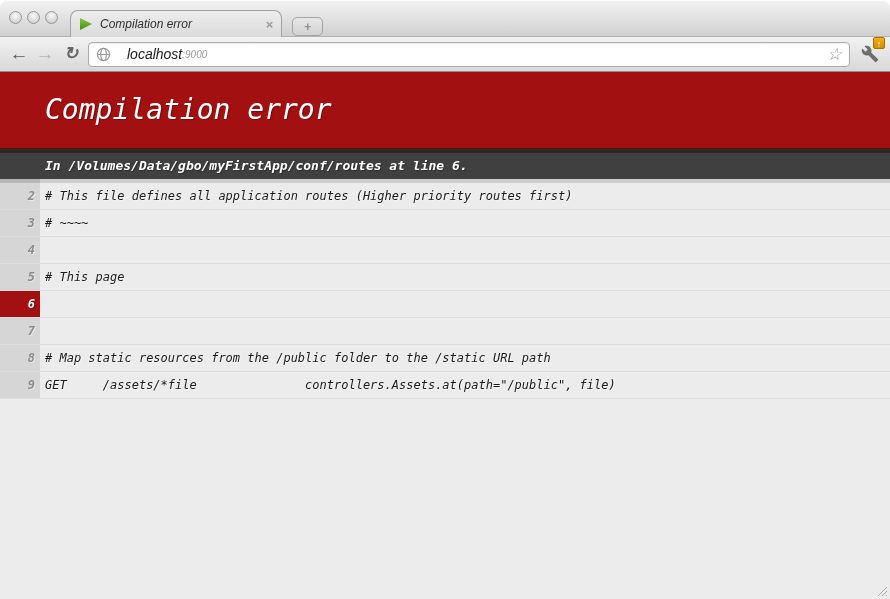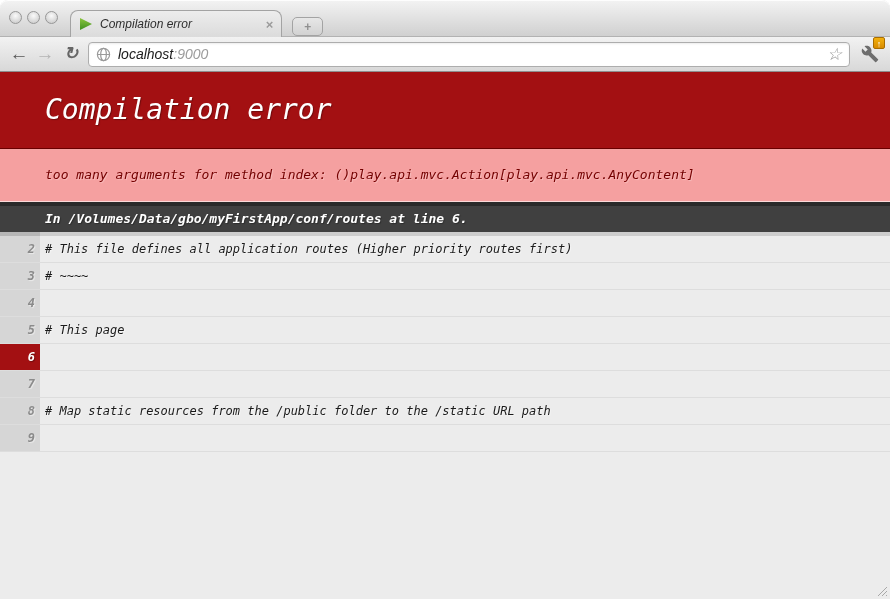--- a/index.html
+++ b/index.html
@@ -38,22 +38,22 @@
            display:flex;align-items:center;padding:0 6px;}
   .navbtn{width:26px;text-align:center;font-size:19px;line-height:26px;
           font-weight:bold;}
   .navbtn.back{color:#565656;}
   .navbtn.fwd{color:#b4b4b4;}
   .navbtn.reload{color:#666;font-size:17px;}
   .omnibox{flex:1;height:23px;margin:0 6px 0 4px;background:#ffffff;
            border:1px solid #adadad;border-radius:4px;
            display:flex;align-items:center;padding:0 7px;
            box-shadow:inset 0 1px 2px rgba(0,0,0,.08);}
-  .url-host{font-size:14px;color:#1c1c1c;margin-left:7px;}
-  .url-port{font-size:14px;color:#9c9c9c;}
+  .url-host{font-size:14px;color:#1c1c1c;margin-left:16px;}
+  .url-port{font-size:10px;color:#9c9c9c;}
   .omni-spacer{flex:1;}
   .star{font-size:17px;color:#8f8f8f;line-height:17px;}
   .wrench{position:relative;width:28px;height:28px;display:flex;
           align-items:center;justify-content:center;}
   .badge{position:absolute;right:-1px;top:-3px;width:12px;height:12px;
          background:linear-gradient(#f3b10e,#d88b00);border:1px solid #a96d00;
          border-radius:2px;color:#fff;font-size:9px;font-weight:bold;
          text-align:center;line-height:12px;box-sizing:border-box;}
 
   
@@ -135,21 +135,20 @@
     <div class="wrench">
       <svg width="18" height="18" viewBox="0 0 24 24">
         <path fill="#6e6e6e" d="M22.7 19l-9.1-9.1c.9-2.3.4-5-1.5-6.9-2-2-5-2.4-7.4-1.3L9 6 6 9 1.6 4.7C.4 7.1.9 10.1 2.9 12.1c1.9 1.9 4.6 2.4 6.9 1.5l9.1 9.1c.4.4 1 .4 1.4 0l2.3-2.3c.5-.4.5-1.1.1-1.4z"></path>
       </svg>
       <span class="badge">↑</span>
     </div>
   </div>
 
   <div class="page">
     <h1>Compilation error</h1>
-    <p class="detail">too many arguments for method index: ()play.api.mvc.Action[play.api.mvc.AnyContent]</p>
     <h2>In /Volumes/Data/gbo/myFirstApp/conf/routes at line 6.</h2>
 
     <div class="topstrip">
         <span class="g"></span>
         <span class="c"></span>
       </div>
 
     <div class="row">
       <span class="ln">2</span>
       <span class="cd"># This file defines all application routes (Higher priority routes first)</span>
@@ -172,20 +171,21 @@
     <div class="row">
       <span class="ln">7</span>
       <span class="cd"></span>
     </div>
     <div class="row">
       <span class="ln">8</span>
       <span class="cd"># Map static resources from the /public folder to the /static URL path</span>
     </div>
     <div class="row">
       <span class="ln">9</span>
+      <span class="cd">GET     /assets/*file               controllers.Assets.at(path="/public", file)</span>
     </div>
   </div>
 
   <svg class="grip" width="14" height="14" viewBox="0 0 14 14">
     <g stroke="#a8a8a8" stroke-width="1">
       <line x1="4" y1="13" x2="13" y2="4"></line>
       <line x1="8" y1="13" x2="13" y2="8"></line>
       <line x1="12" y1="13" x2="13" y2="12"></line>
     </g>
   </svg>

